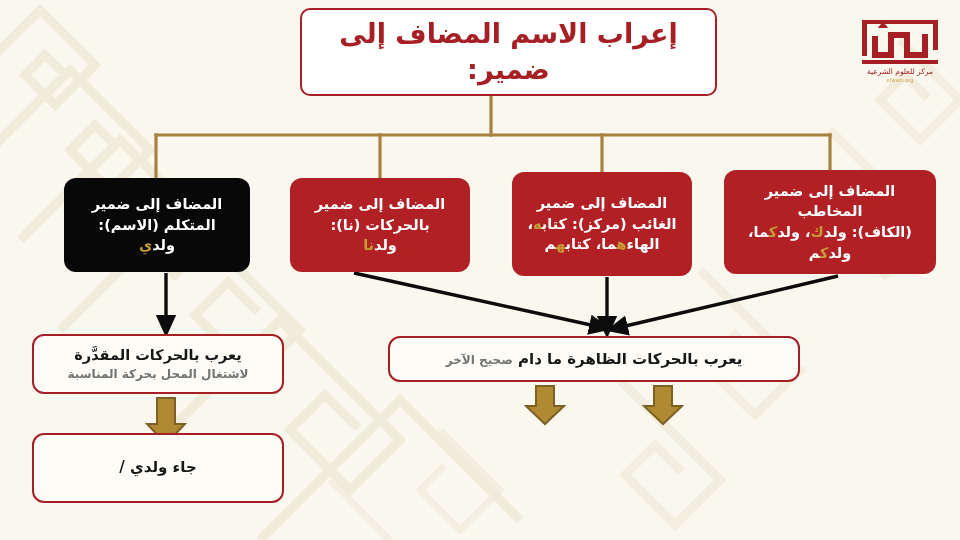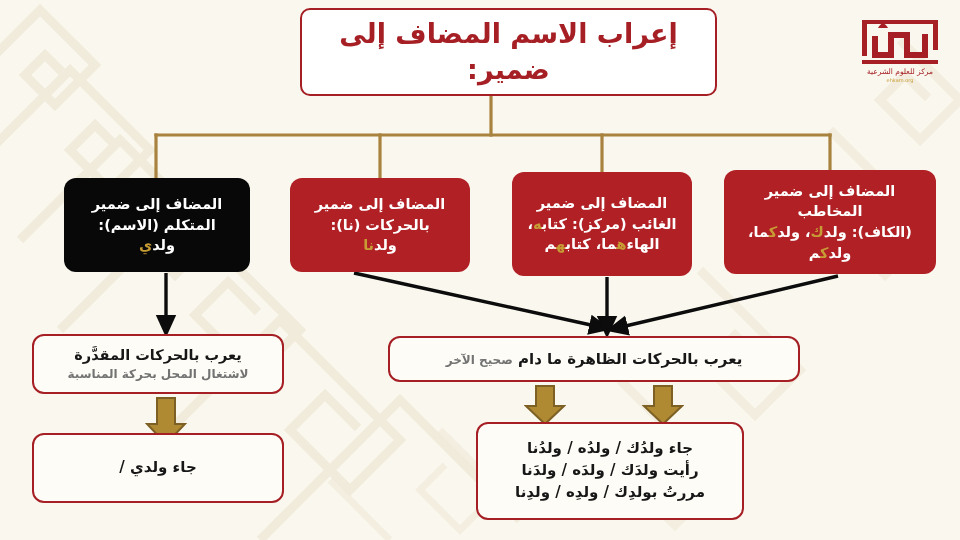--- a/index.html
+++ b/index.html
@@ -277,19 +277,14 @@
   </svg>
 
   <svg class="block-arrow" style="left:642px; top:384px; width:42px; height:42px;" viewBox="0 0 42 42" xmlns="http://www.w3.org/2000/svg">
     <path d="M12 2 L30 2 L30 22 L40 22 L21 40 L2 22 L12 22 Z" fill="#b08a33" stroke="#7d6024" stroke-width="2"></path>
   </svg>
 
   <div class="example-box" id="ex-left">
     <div>جاء ولدي /</div>
   </div>
 
-  <div class="example-box" id="ex-right">
-    <div>جاء ولدُك / ولدُه / ولدُنا</div>
-    <div>رأيت ولدَك / ولدَه / ولدَنا</div>
-    <div>مررتُ بولدِك / ولدِه / ولدِنا</div>
-  </div>
 
 </div>
 
 </body></html>

